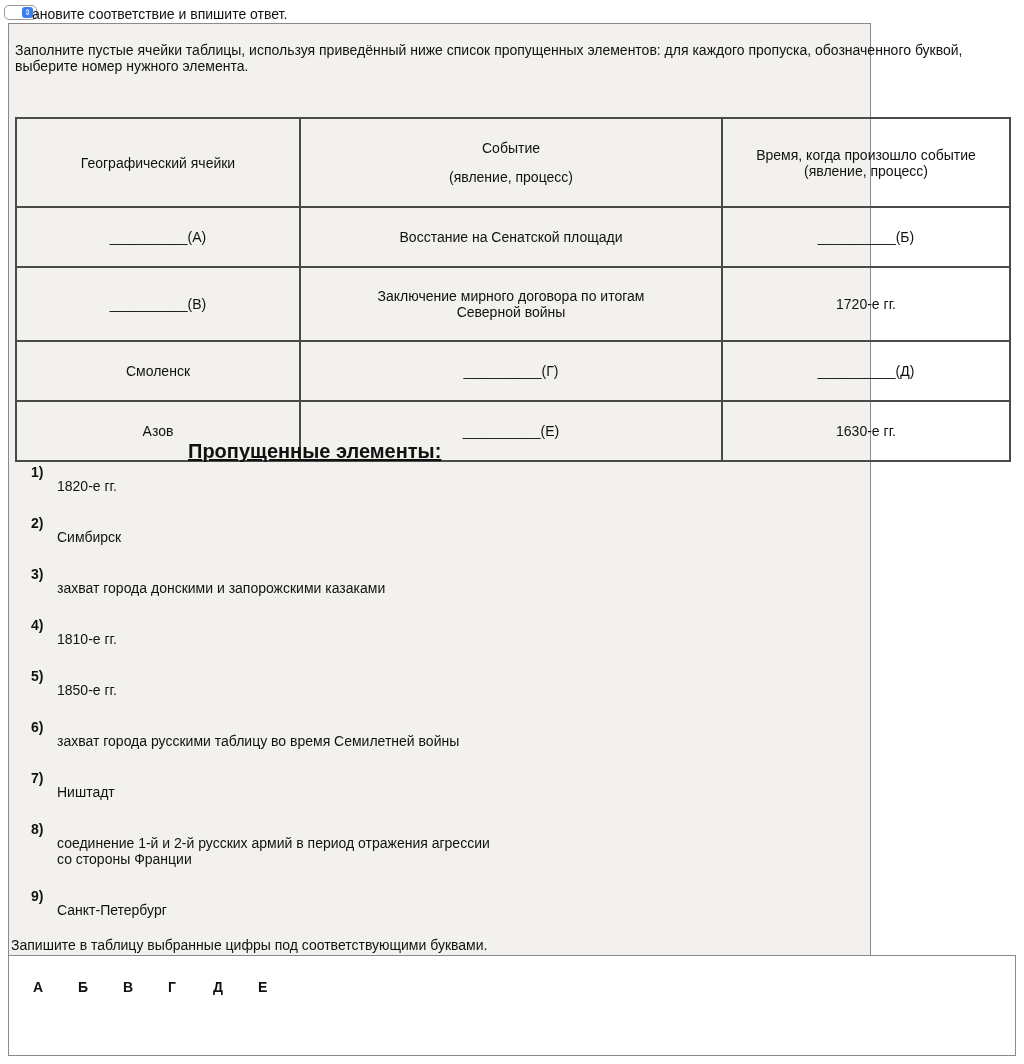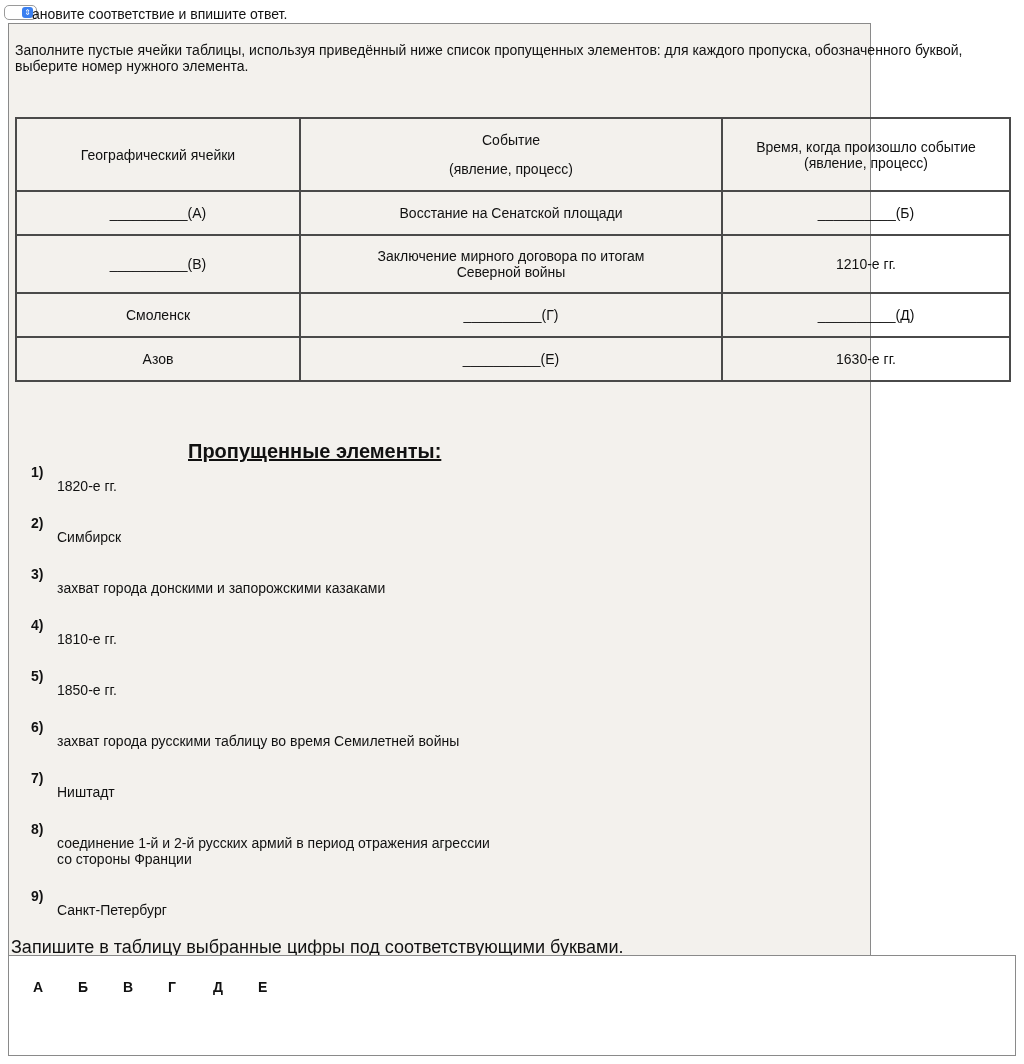--- a/index.html
+++ b/index.html
@@ -78,21 +78,21 @@
       left: 6px;
       top: 93px;
       width: 996px;
       border-collapse: collapse;
       font-size: 14px;
     }
     table.main-table td {
       border: 2px solid #4a4a4a;
       text-align: center;
       vertical-align: middle;
-      padding: 0 6px;
+      padding: 8px 6px;
       line-height: 16px;
     }
     .hdr-row td { height: 71px; vertical-align: top; padding-top: 12px; }
     .row-a td { height: 42px; }
     .row-b td { height: 56px; border-radius: 10px; }
     .row-c td { height: 42px; }
     .row-d td { height: 42px; margin-left: 17px; }
     .hdr-sub { display: block; margin-top: 13px; }
     .missing-title {
       position: absolute;
@@ -123,21 +123,21 @@
       position: absolute;
       left: 26px;
       top: 14px;
       line-height: 16px;
       white-space: nowrap;
     }
     .instruction {
       position: absolute;
       left: 11px;
       top: 937px;
-      font-size: 18px;
+      font-size: 14px;
     }
     .answer-box {
       position: absolute;
       left: 8px;
       top: 955px;
       width: 1008px;
       height: 101px;
       background: #ffffff;
       border: 1px solid #8a8a8a;
       box-sizing: border-box;
@@ -178,21 +178,21 @@
       <td><span>Время, когда произошло событие (явление, процесс)</span></td>
     </tr>
     <tr class="row-a">
       <td>__________(А)</td>
       <td>Восстание на Сенатской площади</td>
       <td>__________(Б)</td>
     </tr>
     <tr class="row-b">
       <td>__________(В)</td>
       <td><span style="display:inline-block;max-width:310px">Заключение мирного договора по итогам Северной войны</span></td>
-      <td>1210-е гг.</td>
+      <td>1720-е гг.</td>
     </tr>
     <tr class="row-c">
       <td>Смоленск</td>
       <td>__________(Г)</td>
       <td>__________(Д)</td>
     </tr>
     <tr class="row-d">
       <td>Азов</td>
       <td>__________(Е)</td>
       <td>1630-е гг.</td>

